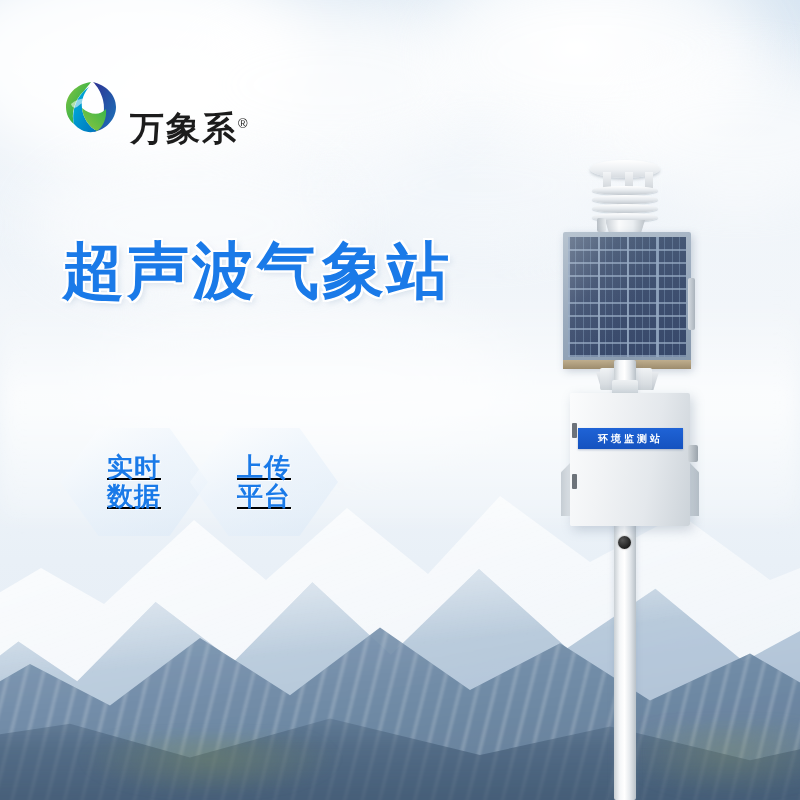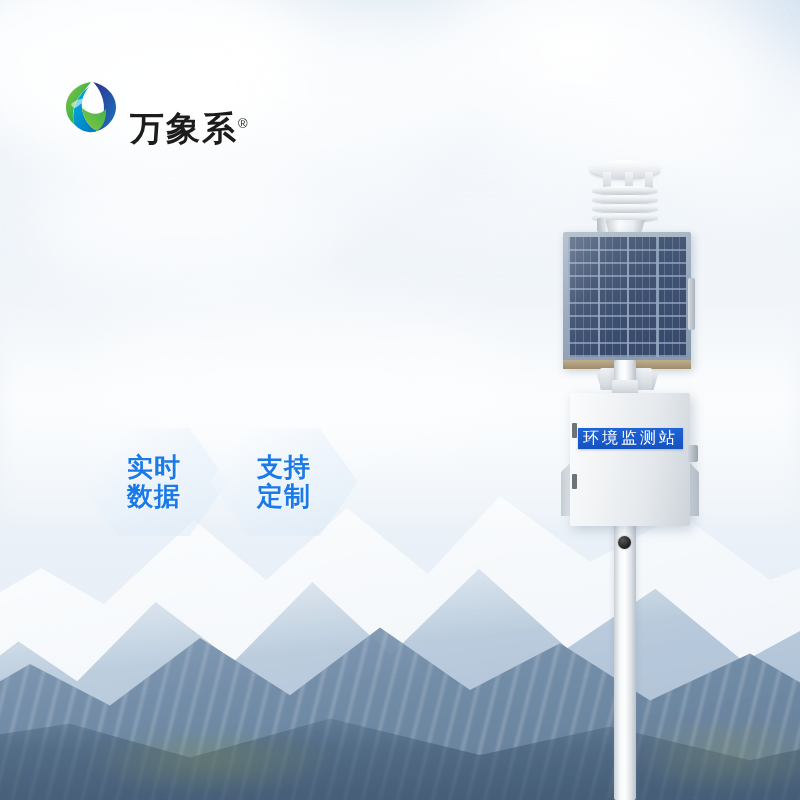--- a/index.html
+++ b/index.html
@@ -98,21 +98,21 @@
     font-size:62px;font-weight:bold;color:#1a7ae8;line-height:1.12;
     letter-spacing:3px;
     text-shadow:
       2px 0 0 #fff,-2px 0 0 #fff,0 2px 0 #fff,0 -2px 0 #fff,
       2px 2px 0 #fff,-2px 2px 0 #fff,2px -2px 0 #fff,-2px -2px 0 #fff,
       3px 3px 6px rgba(120,150,185,.28);
   }
   .hl-line.l2{margin-top:14px;}
 
   
-  .hexrow{position:absolute;left:80px;top:428px;display:flex;}
+  .hexrow{position:absolute;left:60px;top:428px;display:flex;text-decoration:underline;}
   .hex{
     width:148px;height:108px;margin-right:-18px;
     display:flex;align-items:center;justify-content:center;
     clip-path:polygon(26% 0%,74% 0%,100% 50%,74% 100%,26% 100%,0% 50%);
     background:linear-gradient(150deg,rgba(255,255,255,.78) 0%,rgba(233,242,251,.62) 45%,rgba(214,230,246,.48) 100%);
   }
   .hex-txt{
     text-align:center;color:#1a7ae8;font-weight:bold;font-size:26px;line-height:1.12;
     letter-spacing:1px;
     text-shadow:1px 1px 0 rgba(255,255,255,.9);
@@ -250,21 +250,21 @@
     background:linear-gradient(90deg,#dfe4e8,#b7c0c8);
     clip-path:polygon(0% 0%,100% 22%,100% 100%,0% 100%);
   }
   .enc-label{
     left:578px;top:428px;width:105px;height:21px;
     background:linear-gradient(180deg,#1f63d6 0%,#1552bf 100%);
     display:flex;align-items:center;justify-content:center;
     box-shadow:0 1px 2px rgba(40,70,130,.3);
   }
   .enc-label span{
-    color:#fff;font-size:16px;font-weight:normal;letter-spacing:3px;
+    color:#fff;font-size:10px;font-weight:bold;letter-spacing:3px;
   }
   .hinge{
     left:572px;width:5px;height:15px;background:#6d737a;border-radius:1px;
   }
   .h1{top:423px;}
   .h2{top:474px;}
   .latch{
     left:688px;top:445px;width:10px;height:17px;border-radius:2px;
     background:linear-gradient(90deg,#cfd5da,#9aa3ab);
   }
@@ -366,31 +366,32 @@
         <path d="M20 30 C21 40 27 49 35 53 C41 49 45 40 44 31 C38 38 28 37 20 30 Z" fill="url(#gD)"></path>
         <path d="M9 26 C16 20 26 19 33 23 C27 22 20 24 15 29 C12 31 10 29 9 26 Z" fill="#ffffff" opacity=".55"></path>
       </svg>
     </div>
     <div class="logo-text">
       <span>万象系</span><span class="logo-r">®</span>
     </div>
   </div>
 
   <div class="headline">
+    <div class="hl-line l2">超声波气象站</div>
   </div>
 
   <div class="hexrow">
     <div class="hex">
       <div class="hex-txt">
         <div>实时</div>
         <div>数据</div>
       </div>
     </div>
     <div class="hex">
       <div class="hex-txt">
-        <div>支持</div>
-        <div>定制</div>
+        <div>上传</div>
+        <div>平台</div>
       </div>
     </div>
   </div>
 
 
 </div>
 
 </body></html>

